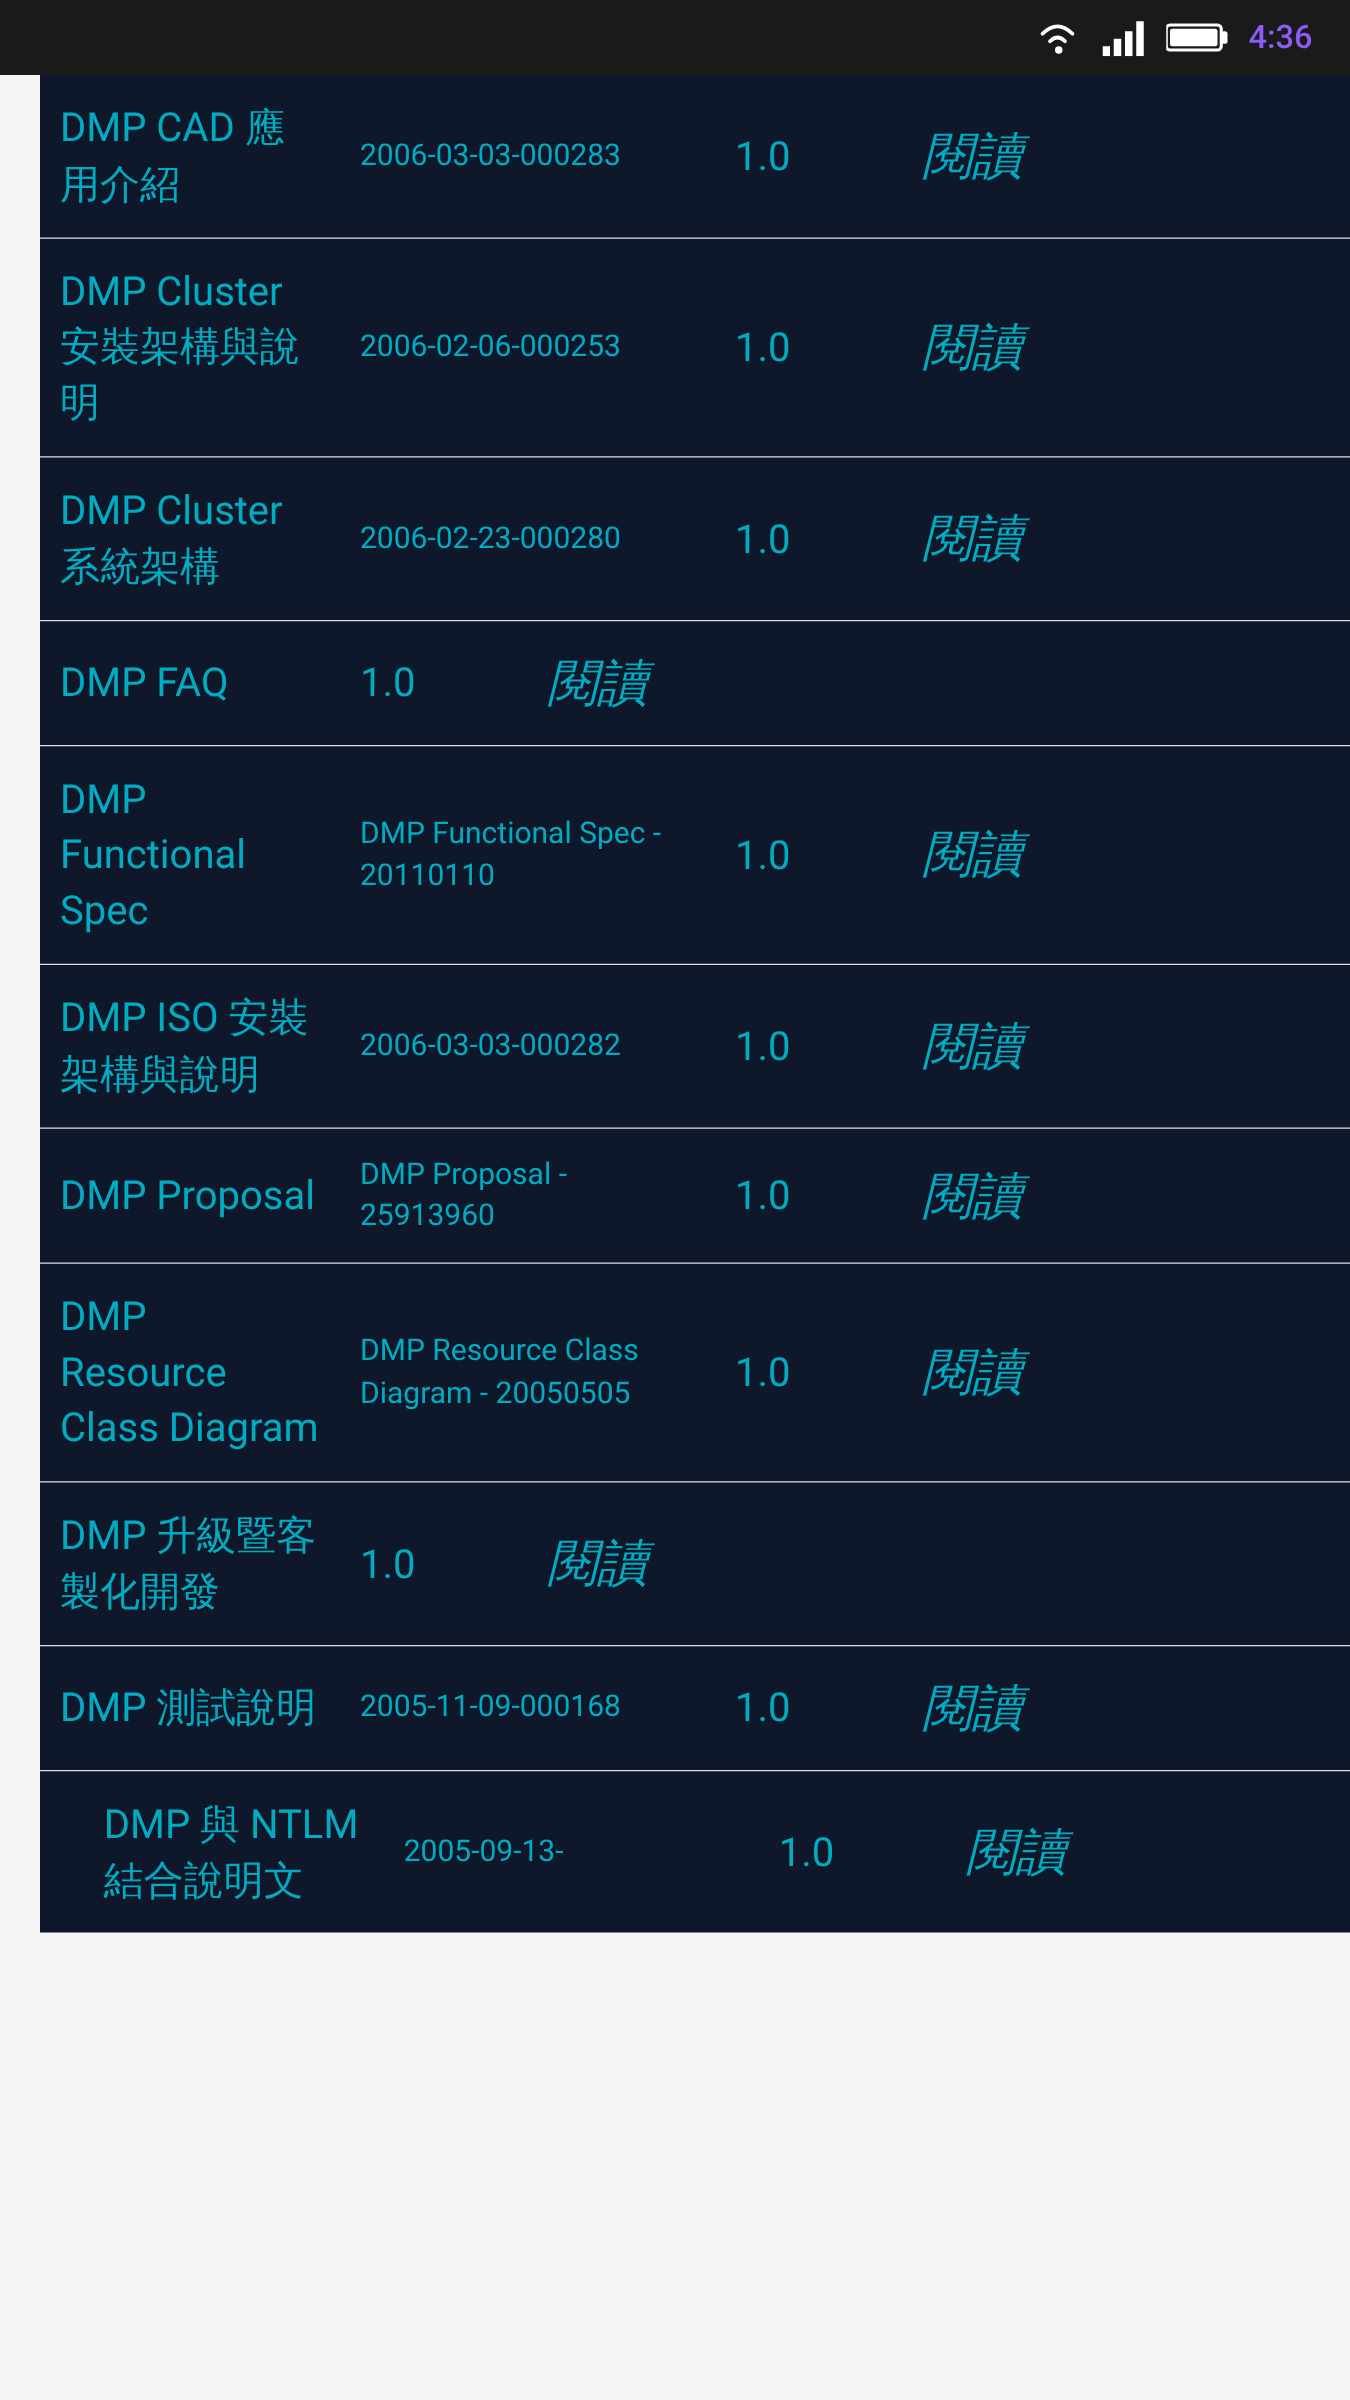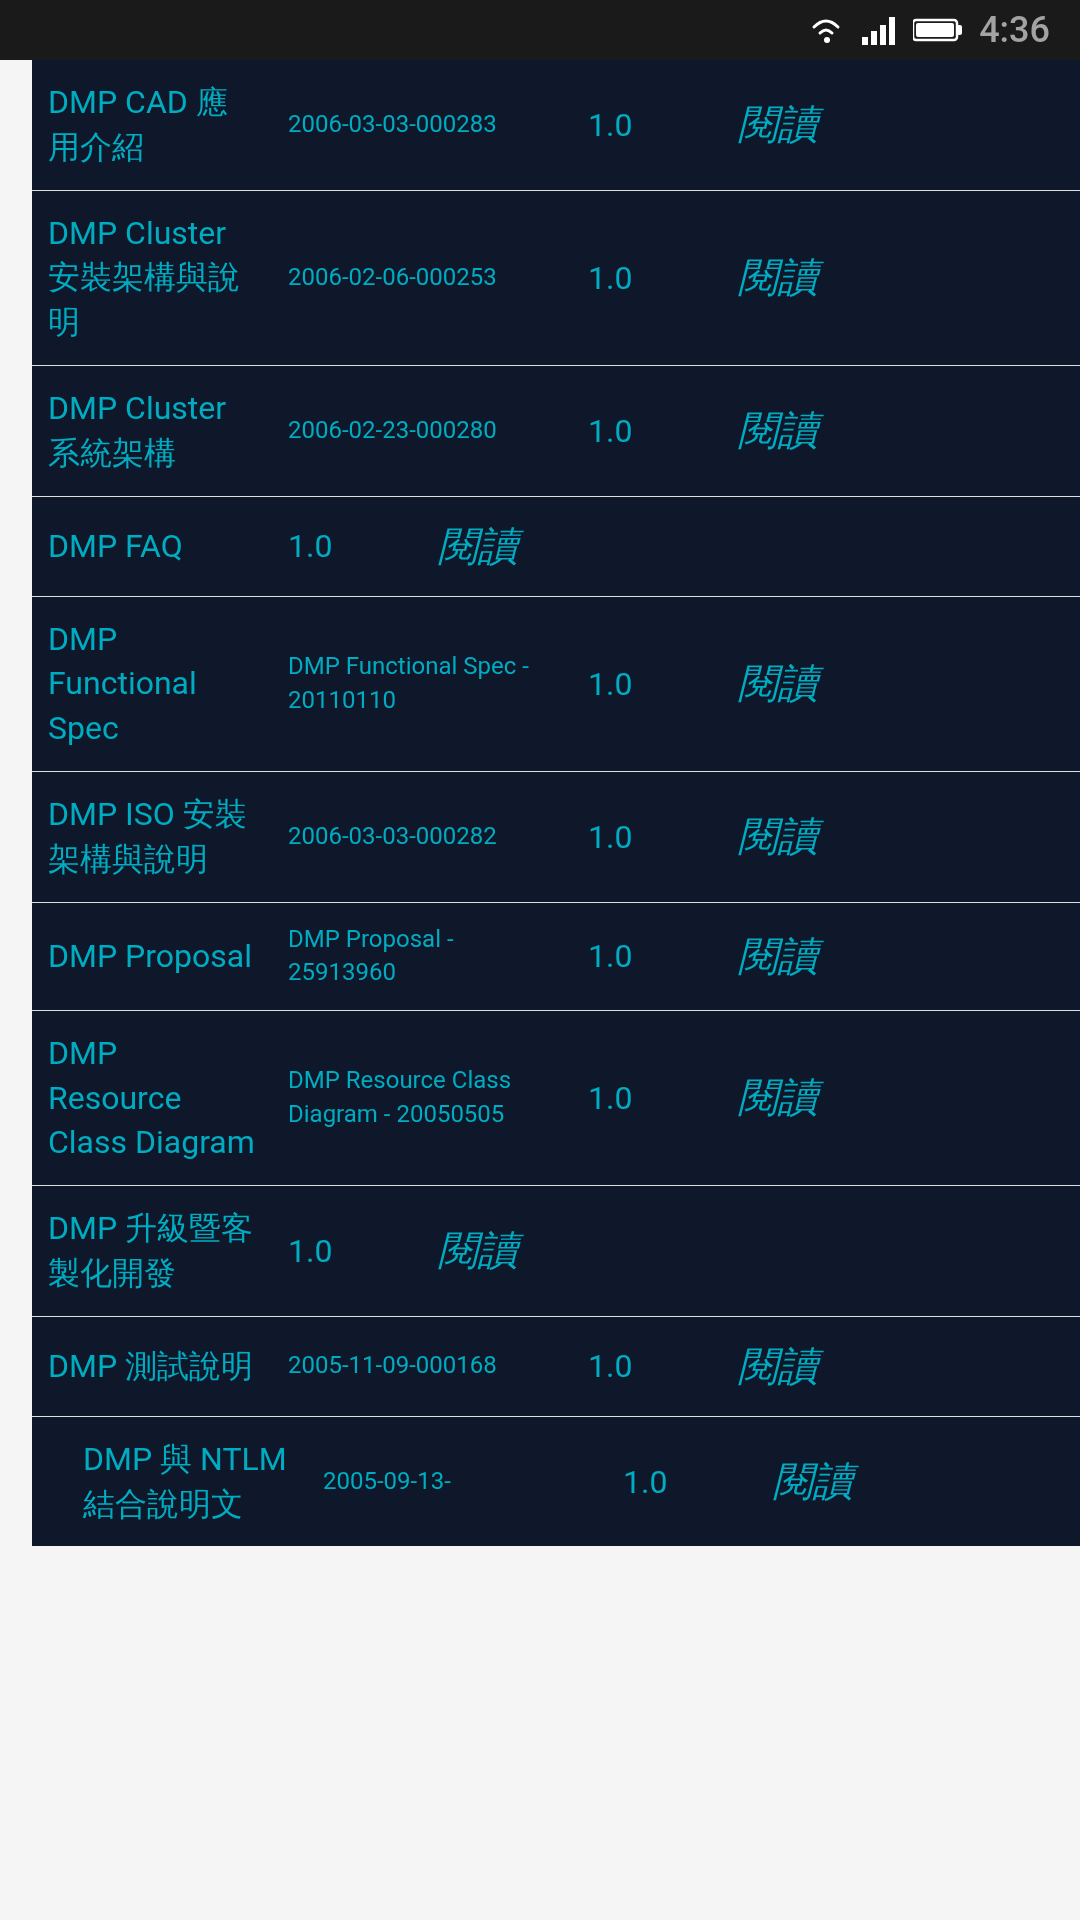--- a/index.html
+++ b/index.html
@@ -21,22 +21,22 @@
       height: 60px;
       background: #1a1a1a;
       display: flex;
       align-items: center;
       justify-content: flex-end;
       padding: 0 30px;
       gap: 20px;
     }
 
     .status-bar .time {
-      color: #a3a3a3;
-      font-size: 36px;
+      color: #8b5cf6;
+      font-size: 26px;
       font-weight: 500;
     }
 
     .status-icons {
       display: flex;
       align-items: center;
       gap: 16px;
     }
 
     .table-container {

